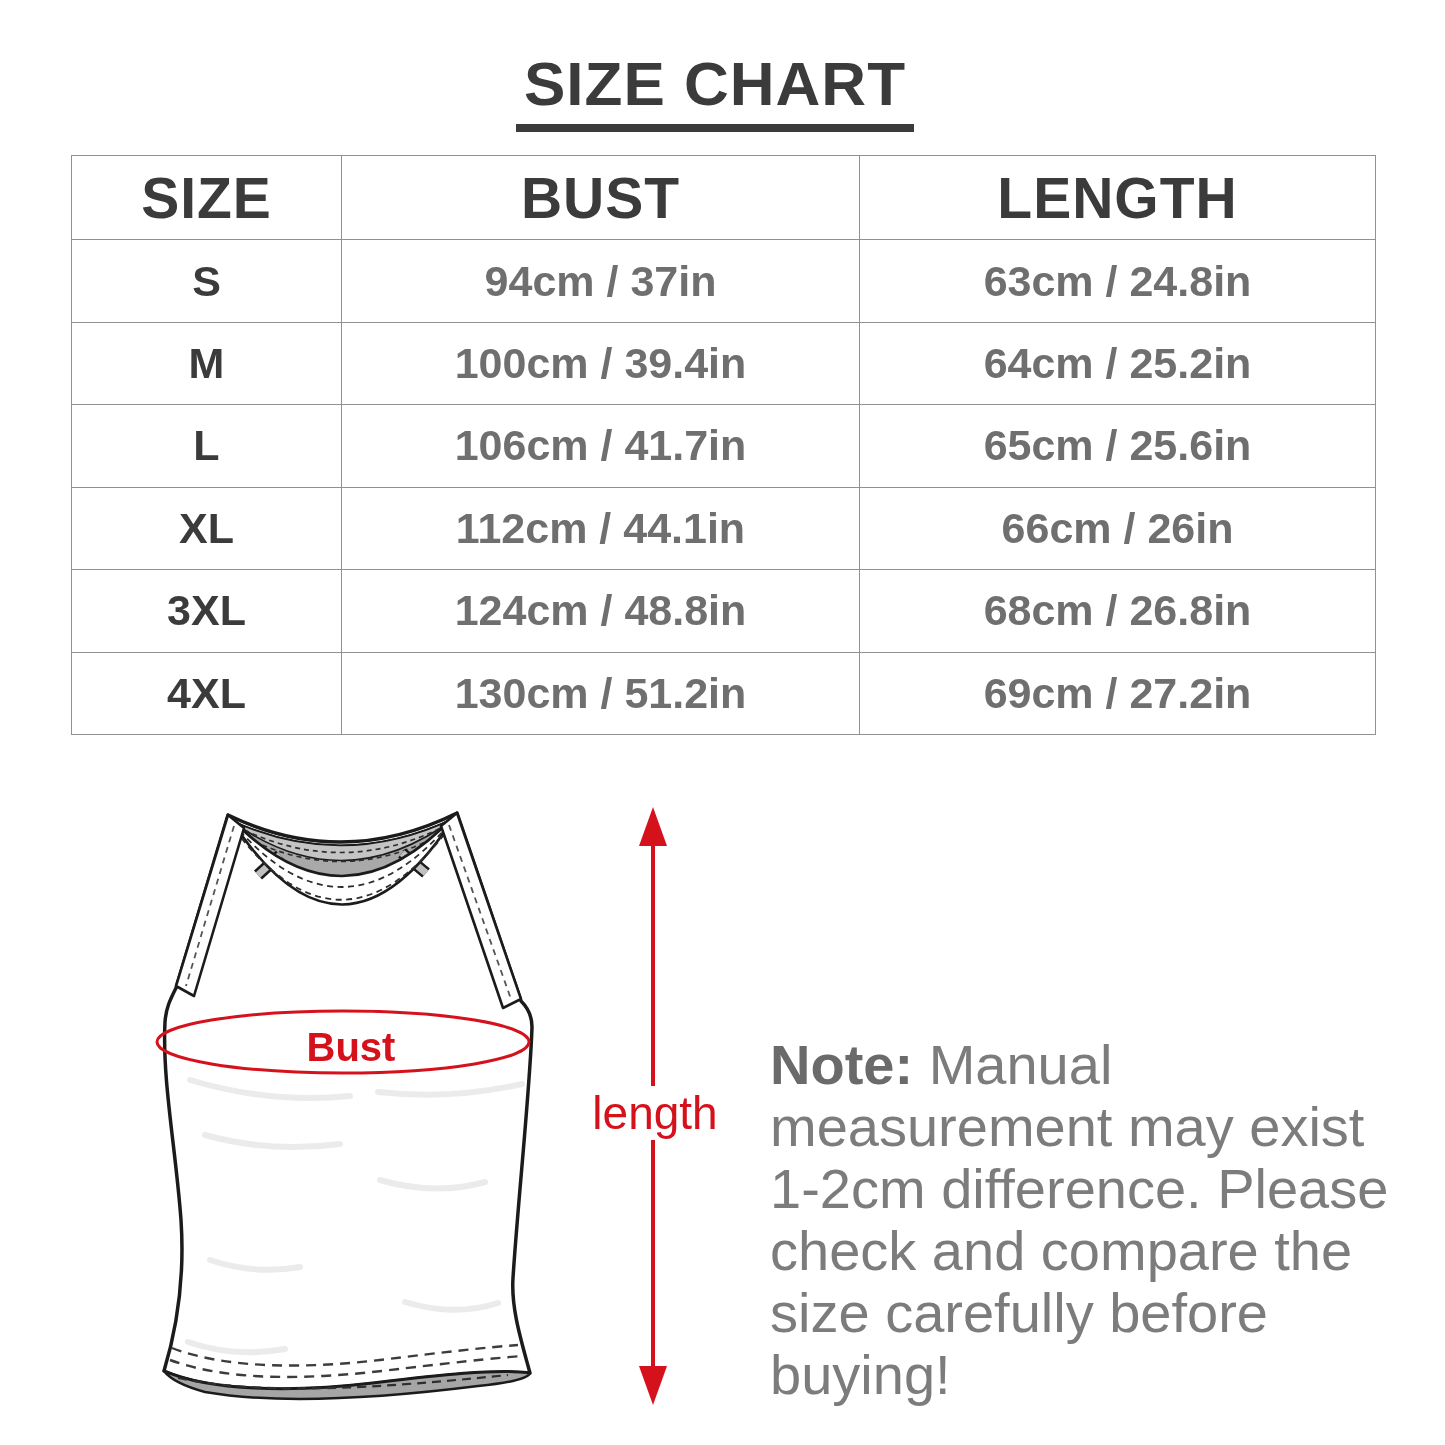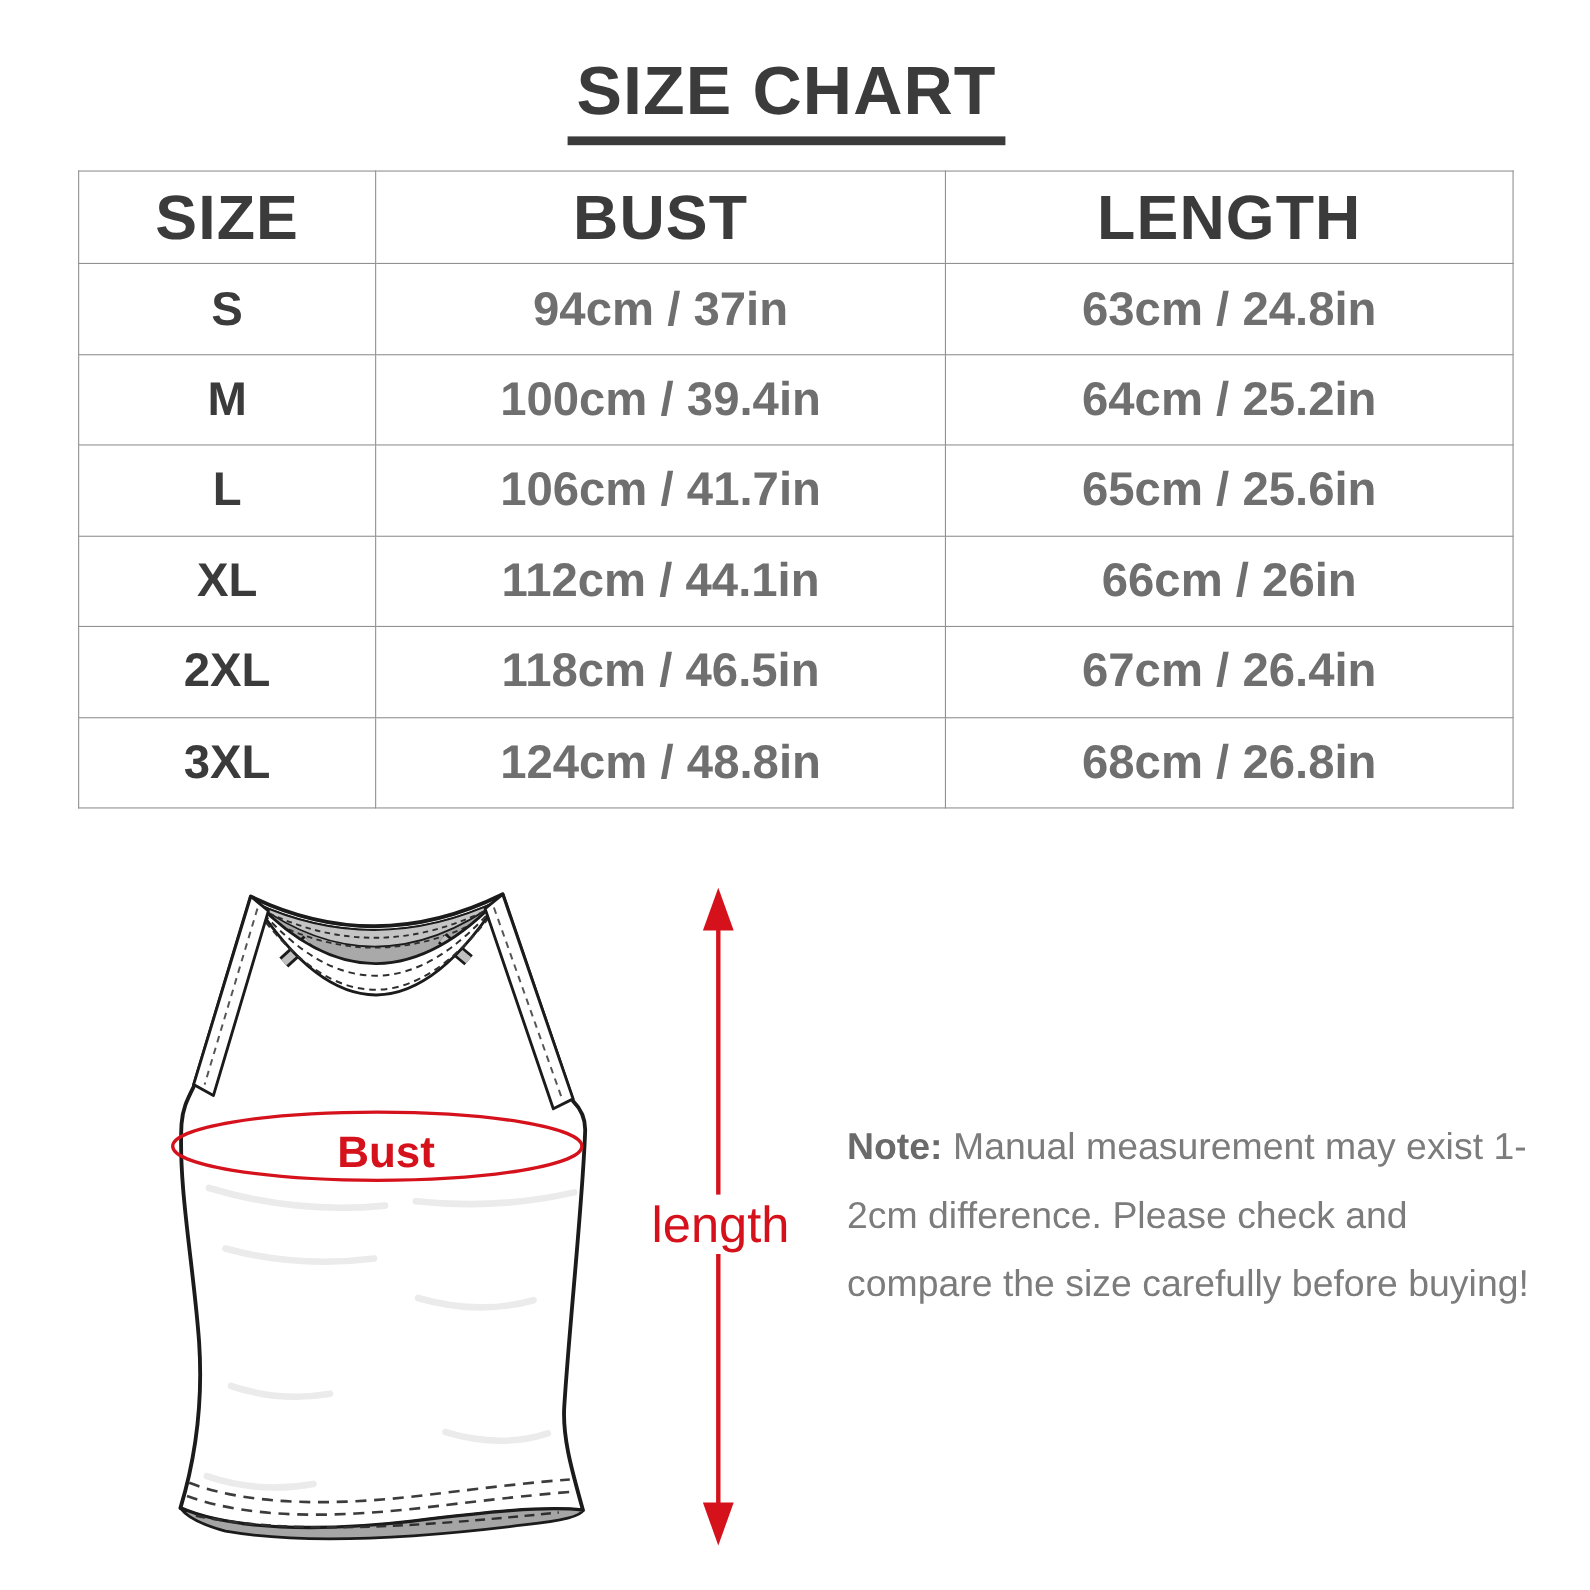--- a/index.html
+++ b/index.html
@@ -26,21 +26,21 @@
   .garment-svg{position:absolute;left:150px;top:780px;width:500px;height:665px;}
 
   
   .arrow-svg{position:absolute;left:629px;top:804px;width:48px;height:604px;}
   .length-label-wrap{position:absolute;left:575px;top:1086px;width:160px;
         text-align:center;z-index:5;}
   .length-label{display:inline-block;background:#fff;color:#d5121c;font-size:46px;
         line-height:54px;padding:0 6px;}
 
   
-  .note{position:absolute;left:770px;top:978px;width:640px;font-size:34px;
+  .note{position:absolute;left:770px;top:978px;width:640px;font-size:56px;
         line-height:62px;color:#7c7c7c;}
   .note b{color:#6a6a6a;font-weight:bold;}
 </style>
 </head>
 <body>
 
 <div class="stage">
 
   <div class="title-wrap">
     <span class="title">SIZE CHART</span>
@@ -72,28 +72,28 @@
         <td class="size-col">L</td>
         <td class="val">106cm / 41.7in</td>
         <td class="val">65cm / 25.6in</td>
       </tr>
       <tr>
         <td class="size-col">XL</td>
         <td class="val">112cm / 44.1in</td>
         <td class="val">66cm / 26in</td>
       </tr>
       <tr>
-        <td class="size-col">2XL</td>
-        <td class="val">118cm / 46.5in</td>
-        <td class="val">67cm / 26.4in</td>
-      </tr>
-      <tr>
         <td class="size-col">3XL</td>
         <td class="val">124cm / 48.8in</td>
         <td class="val">68cm / 26.8in</td>
+      </tr>
+      <tr>
+        <td class="size-col">4XL</td>
+        <td class="val">130cm / 51.2in</td>
+        <td class="val">69cm / 27.2in</td>
       </tr>
     </tbody>
   </table>
 
   <svg class="garment-svg" viewBox="0 0 500 665">
 
     <path d="M78,35 L26,208 C20,220 16,228 15,242 C12,300 26,370 31,440 C35,500 27,548 14,591
          C60,611 140,613 225,603 C290,595 345,589 380,593
          C371,560 361,528 363,498 C368,420 380,310 382,247 C382,234 376,226 371,221
          L307,33 Q192,90 78,35 Z" fill="#ffffff" stroke="#1b1b1b" stroke-width="3.5" stroke-linejoin="round"></path>

